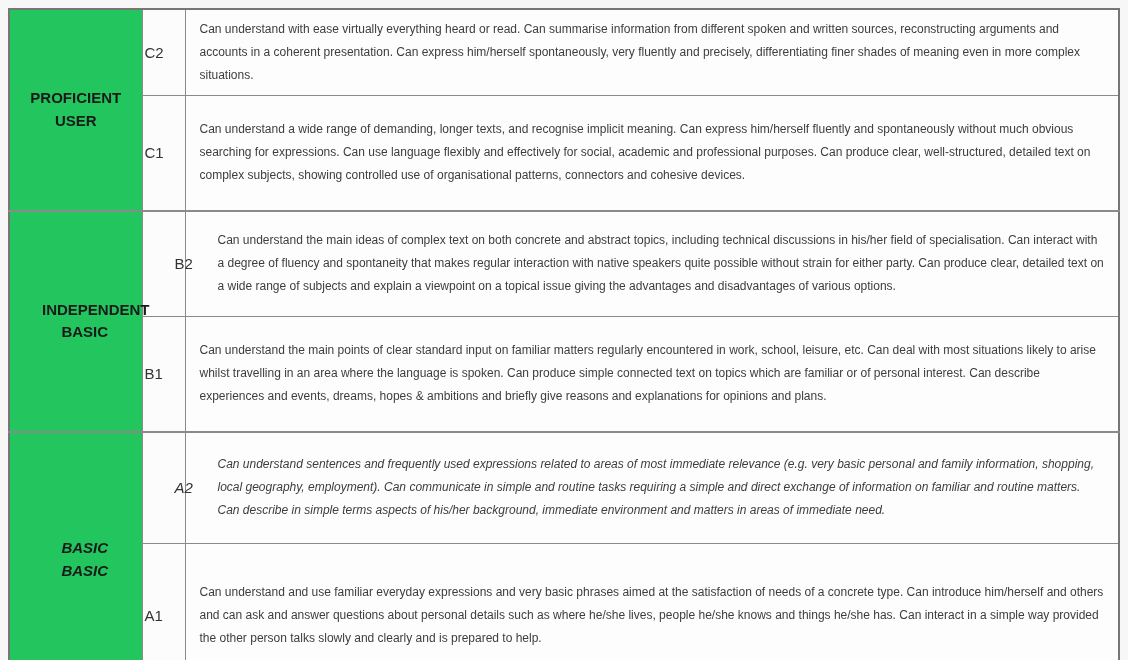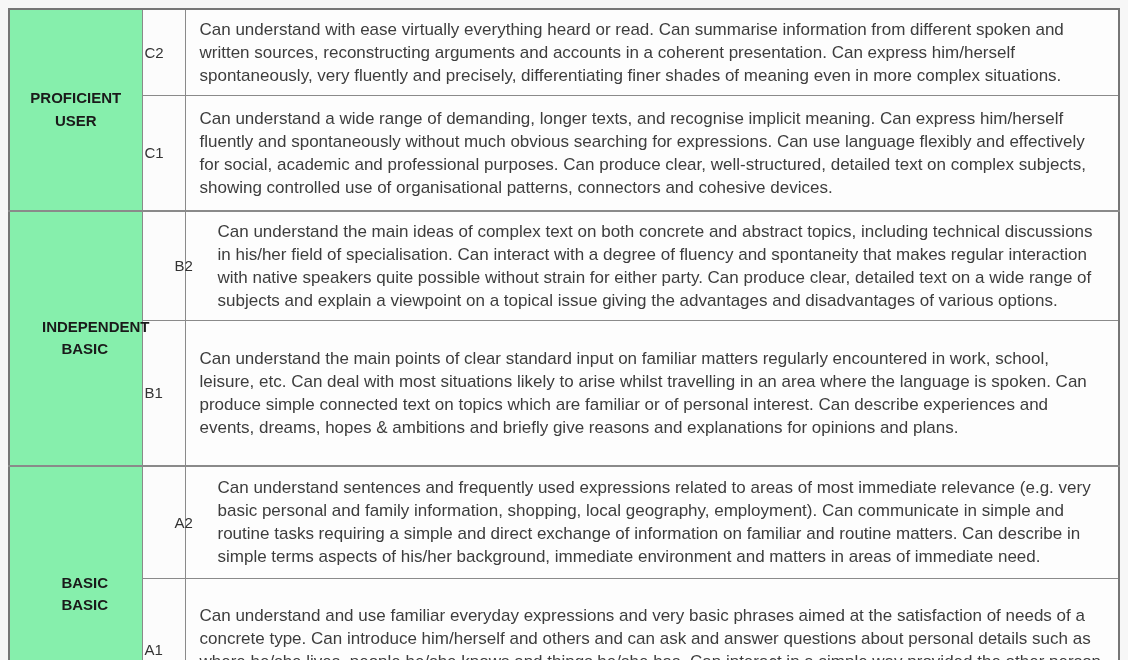--- a/index.html
+++ b/index.html
@@ -21,49 +21,49 @@
     table-layout: fixed;
     background: #fcfcfc;
     border: 2px solid #767676;
   }
   table.cefr td {
     border: 1px solid #8a8a8a;
     vertical-align: middle;
   }
   td.cat {
     width: 133px;
-    background: #86efac;
+    background: #22c55e;
     text-align: center;
     font-weight: 700;
     font-size: 15px;
     line-height: 1.5;
     color: #1a1a1a;
     padding: 4px 14px;
   }
   td.code {
     width: 43px;
     text-align: left;
     font-size: 15px;
     color: #333333;
     background: #fcfcfc;
     padding: 2px;
   }
   td.desc {
-    font-size: 17px;
+    font-size: 12px;
     line-height: 23px;
     color: #3d3d3d;
     background: #fdfdfd;
     padding: 8px 14px;
     text-align: left;
   }
   tr.h-c2 td { height: 84px; }
   tr.h-c1 td { height: 115px; }
   tr.h-b2 td { height: 106px; }
-  tr.h-b1 td { height: 146px; }
-  tr.h-a2 td { height: 112px; }
+  tr.h-b1 td { height: 115px; }
+  tr.h-a2 td { height: 112px; font-style: italic; }
   tr.h-a1 td { height: 144px; }
   tr.group-start td { border-top: 2px solid #8a8a8a; padding-left: 32px; }
 </style>
 </head>
 <body>
 
 <div class="page">
   <table class="cefr">
     <tbody>
       <tr class="h-c2">

